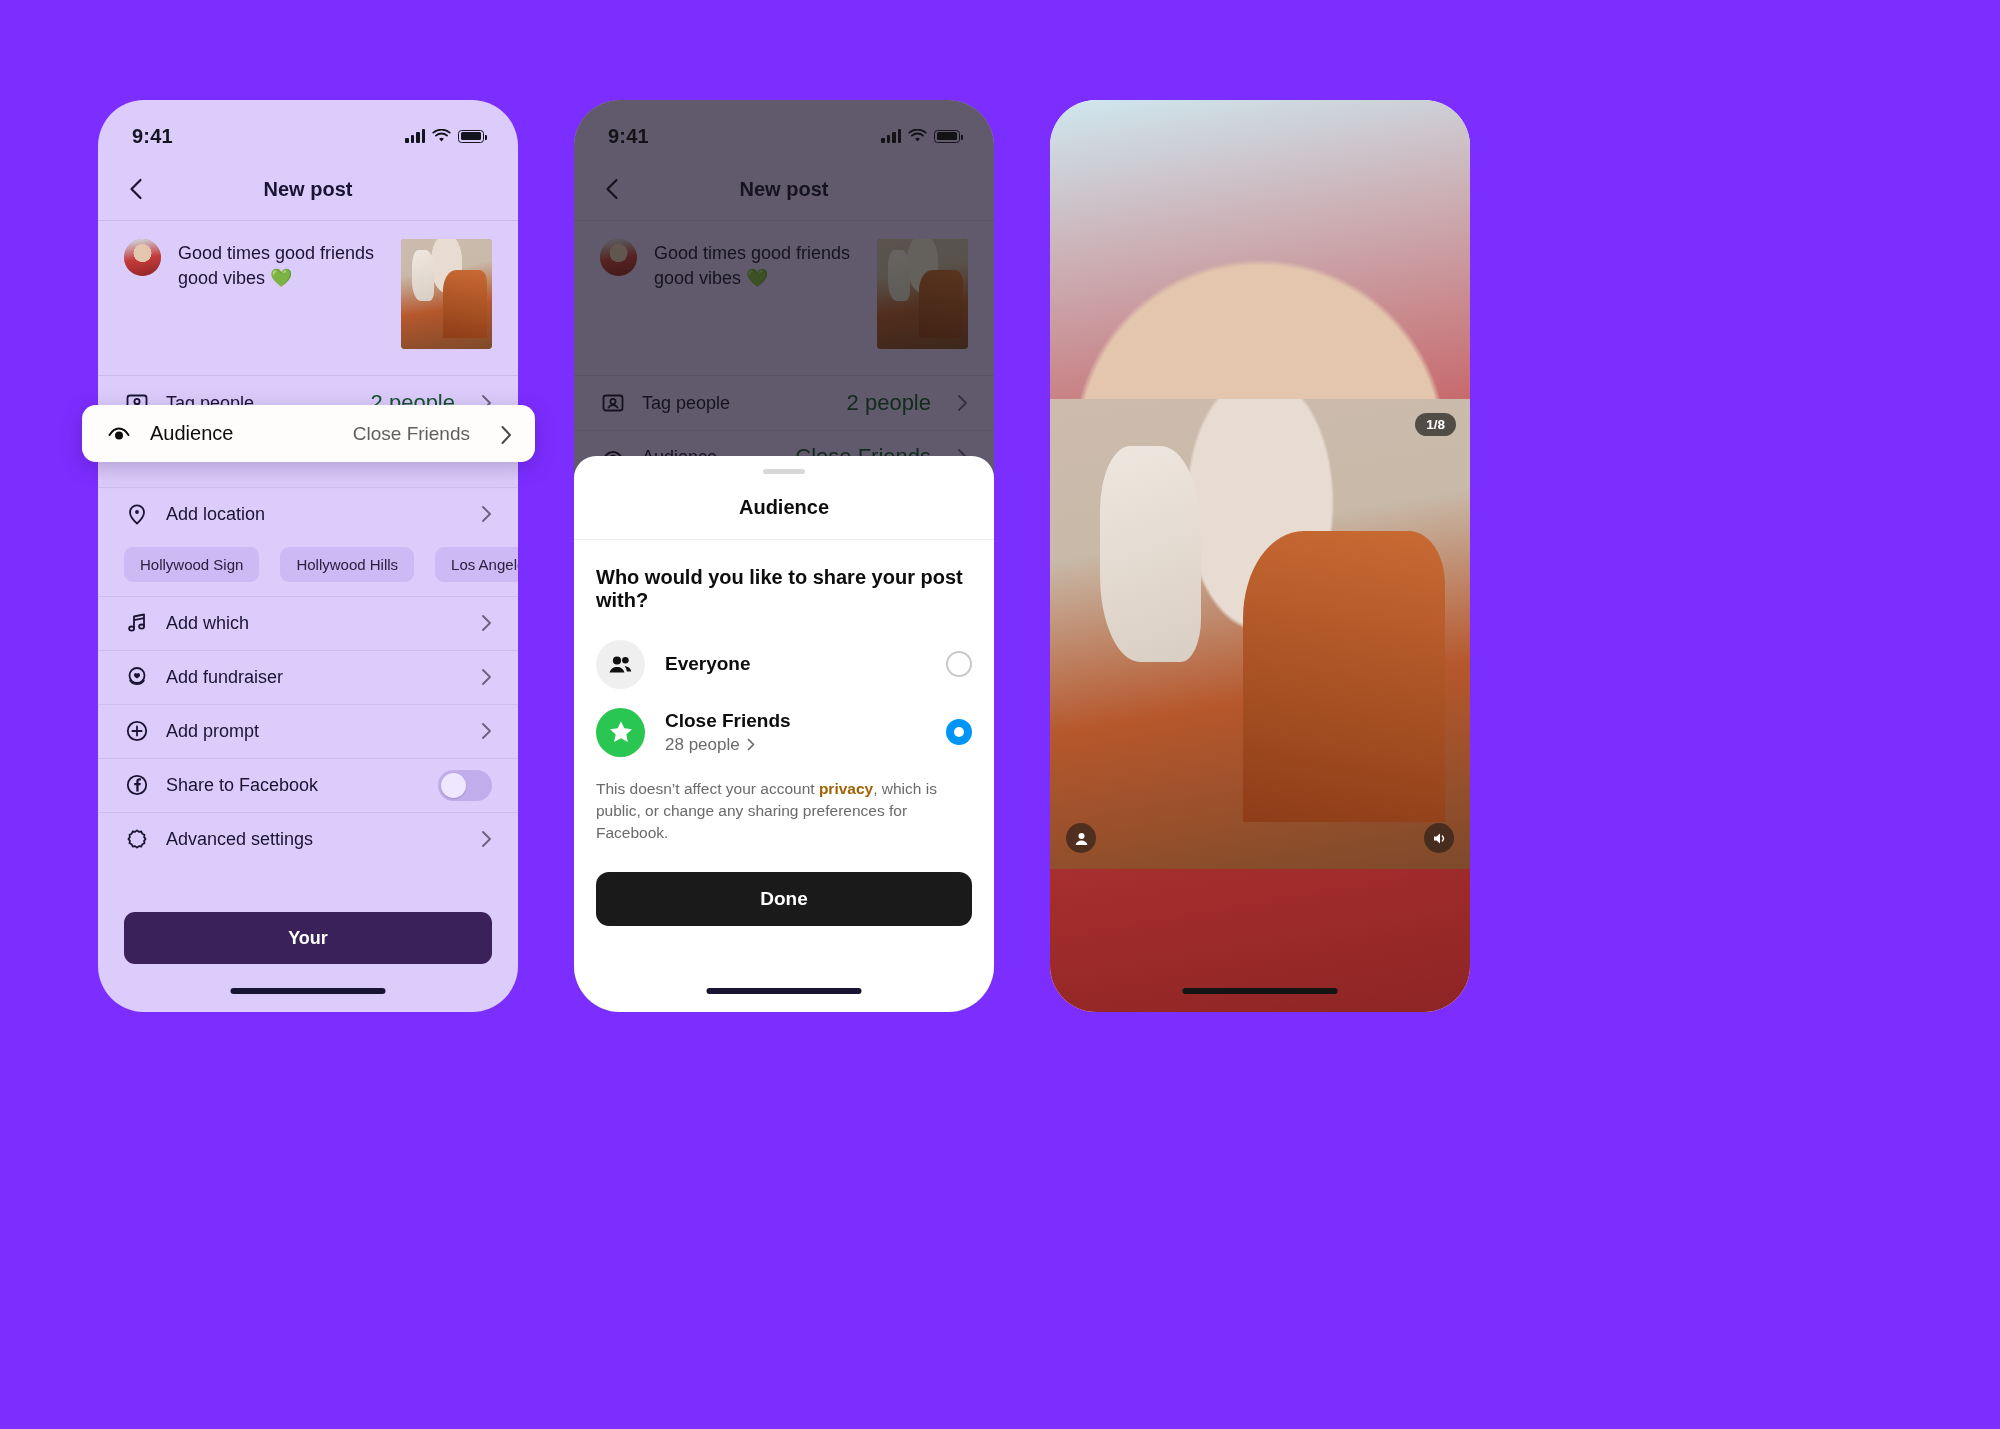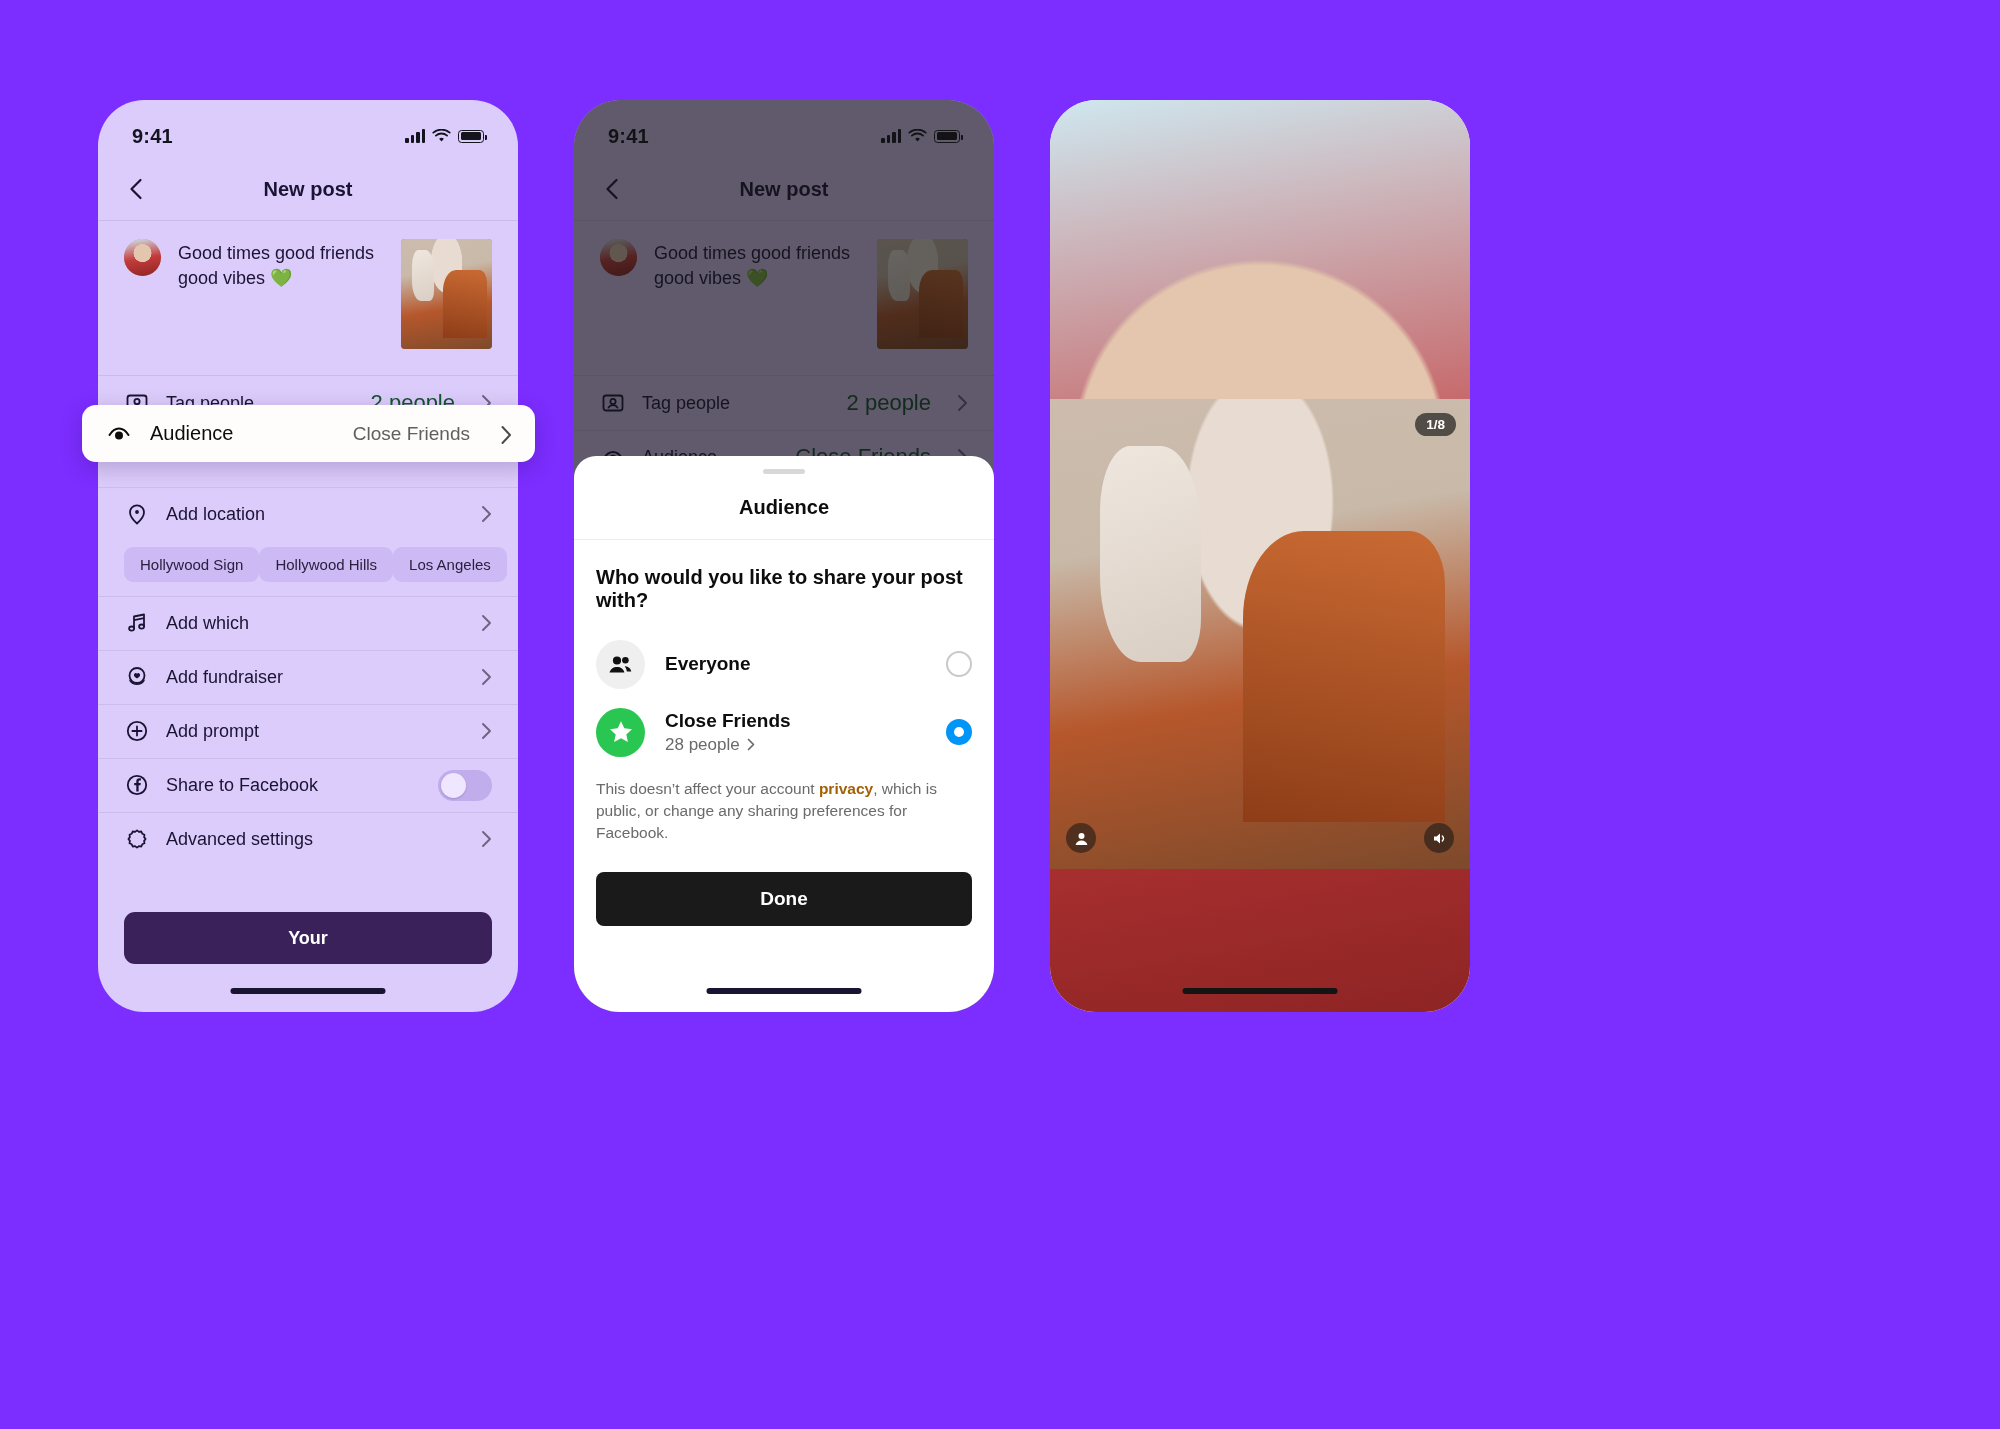--- a/index.html
+++ b/index.html
@@ -64,21 +64,21 @@
     position: relative; }
   .srow + .srow::before, .srow-sep::before { content:""; position:absolute; left:0; right:0; top:0;
     height:1px; background: rgba(26,20,51,.08); }
   .srow .ico { width: 26px; height: 26px; flex: 0 0 26px; display: flex;
     align-items: center; justify-content: center; }
   .srow .lbl { flex: 1; font-size: 18px; color: #1A1433; }
   .srow .val { font-size: 22px; color: #14532d; margin-right: 10px; }
   .chev { width: 11px; height: 18px; flex: 0 0 11px; }
 
   
-  .chips { display: flex; gap: 0; padding: 6px 0 14px 26px; overflow: hidden; }
+  .chips { display: flex; gap: 21px; padding: 6px 0 14px 26px; overflow: hidden; }
   .chip { background: rgba(155,120,220,.22); border-radius: 9px; padding: 9px 16px;
     font-size: 15px; color: #2A2040; white-space: nowrap; }
 
   
   .toggle { width: 54px; height: 31px; border-radius: 16px; background: rgba(140,110,205,.33);
     position: relative; flex: 0 0 54px; }
   .toggle b { position: absolute; left: 3px; top: 3px; width: 25px; height: 25px;
     border-radius: 50%; background: #EFE6FF; box-shadow: 0 1px 2px rgba(0,0,0,.18); display:block; }
 
   
@@ -126,21 +126,21 @@
   .opt-name { font-size: 19px; color: #0D0D0D; font-weight: 600; line-height: 1.25; }
   .opt-sub { font-size: 17px; color: #6A6A6A; display: flex; align-items: center; gap: 7px;
     margin-top: 2px; }
   .radio { width: 26px; height: 26px; border-radius: 50%; border: 2px solid #C9C9C9;
     flex: 0 0 26px; }
   .radio.on { border: none; background: #0095F6; position: relative; }
   .radio.on::after { content:""; position: absolute; left: 8px; top: 8px; width: 10px; height: 10px;
     border-radius: 50%; background: #fff; }
   .disclaimer { font-size: 15.5px; line-height: 1.42; color: #6A6A6A; padding: 12px 22px 0 22px; }
   .disclaimer a { color: #a16207; text-decoration: none; font-weight: 600; }
-  .done-btn { margin: 28px 22px 0 22px; height: 54px; border-radius: 8px; background: #1A1A1A;
+  .done-btn { margin: 28px 22px 0 22px; height: 54px; border-radius: 13px; background: #1A1A1A;
     color: #fff; font-size: 19px; font-weight: 700;
     display: flex; align-items: center; justify-content: center; }
 
   
   .ig-head { display: flex; align-items: center; justify-content: space-between;
     padding: 6px 22px 10px 22px; height: 56px; }
   .ig-logo { font-family: "DejaVu Serif", serif; font-style: italic; font-weight: 700;
     font-size: 34px; color: #000; letter-spacing: -.5px; }
   .ig-head-icons { display: flex; gap: 20px; align-items: center; }
 

